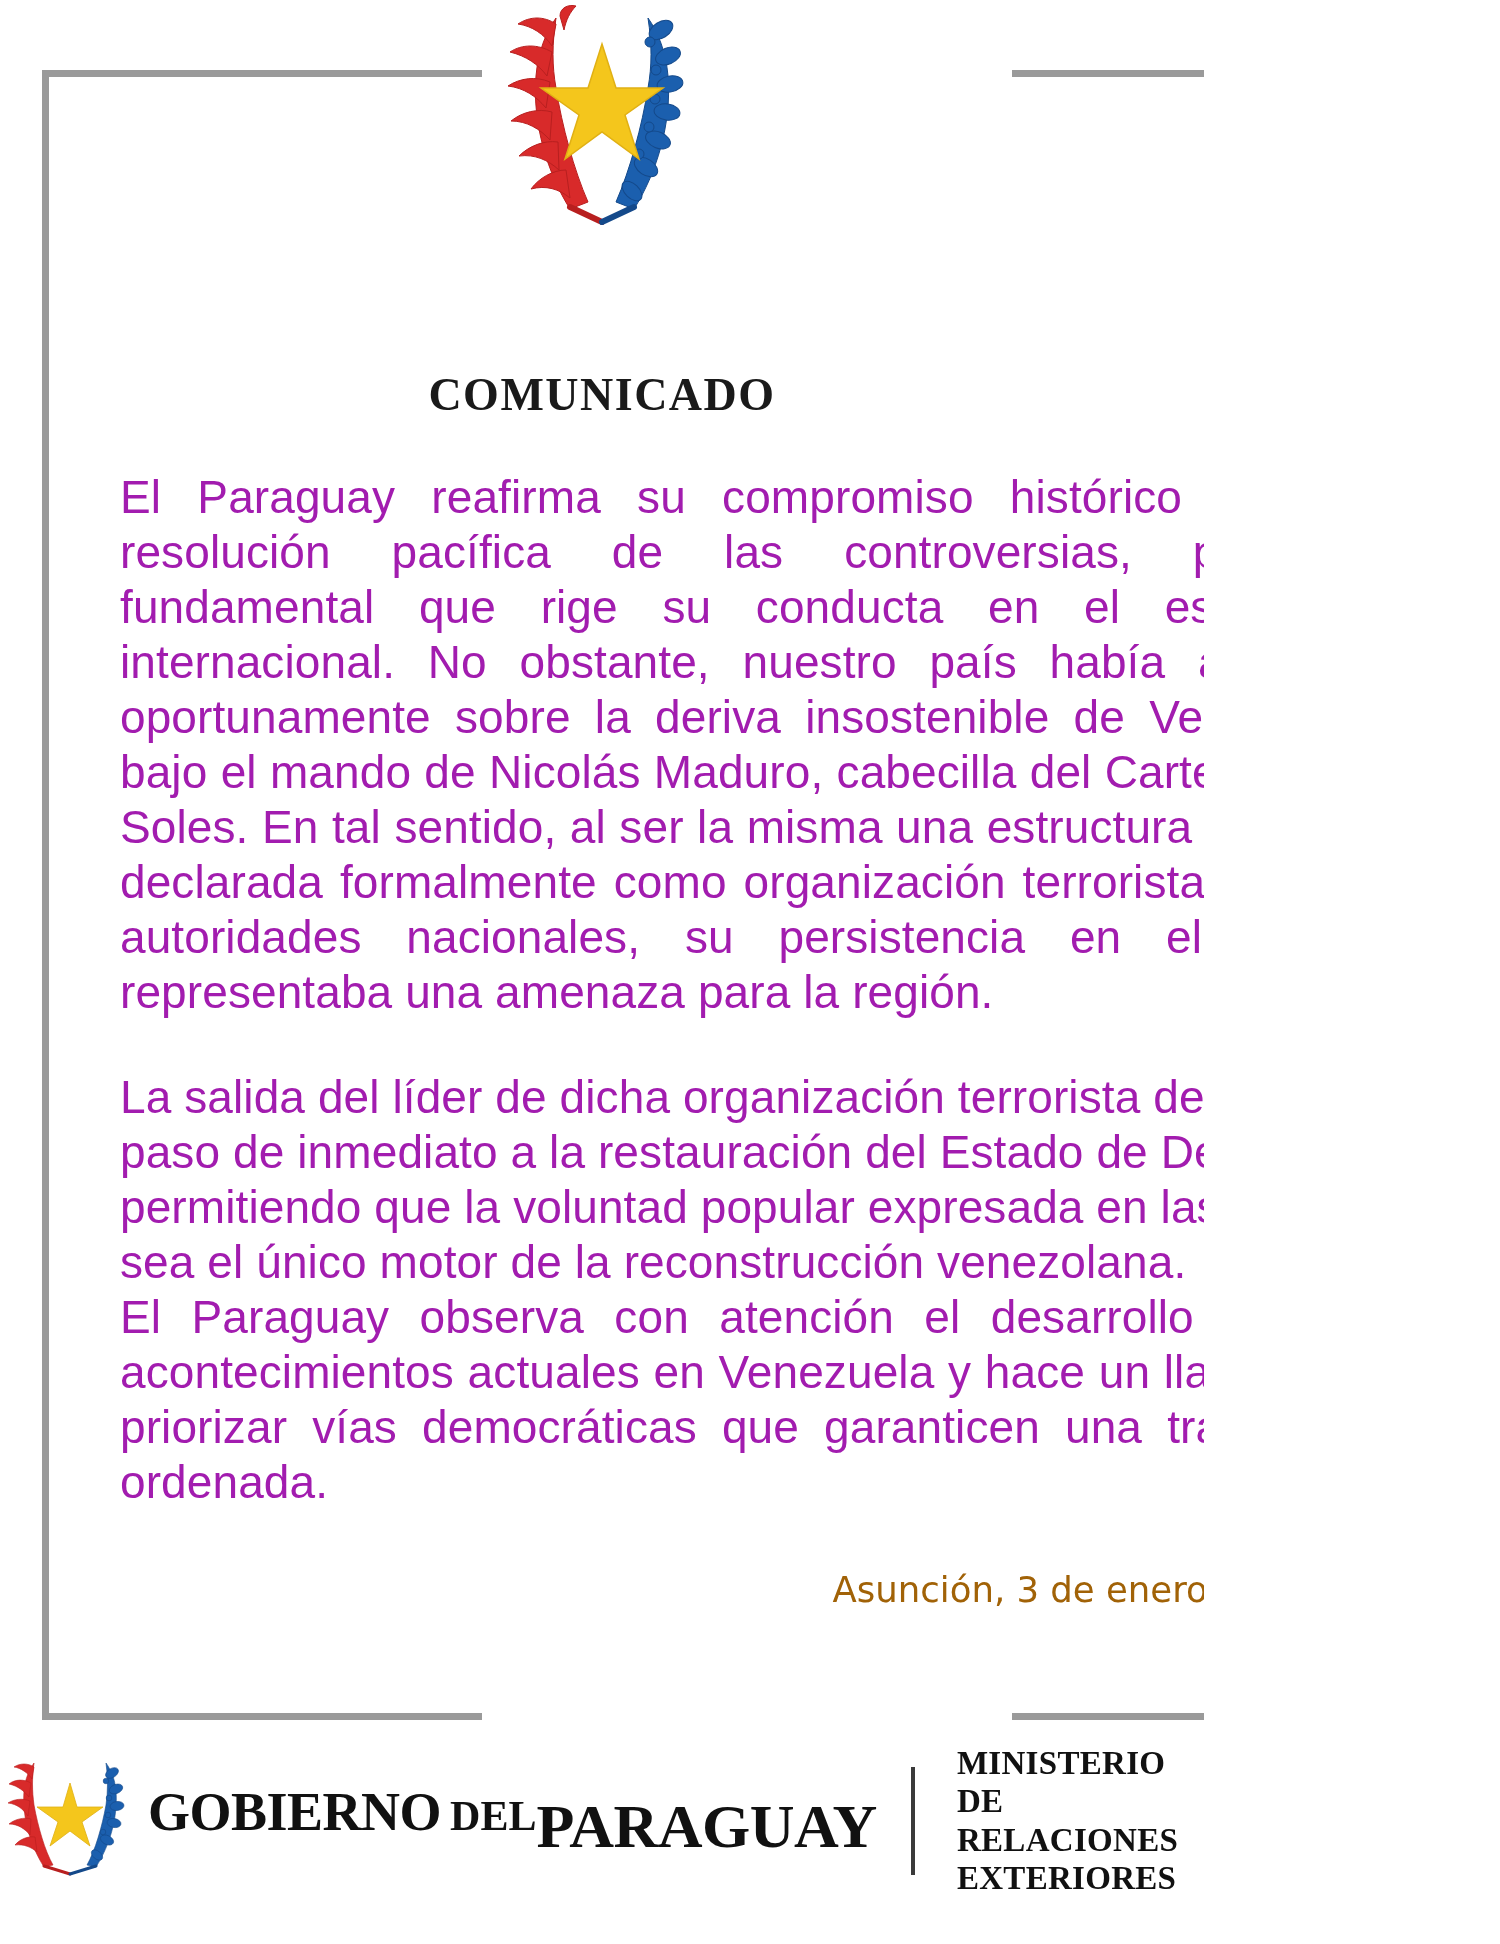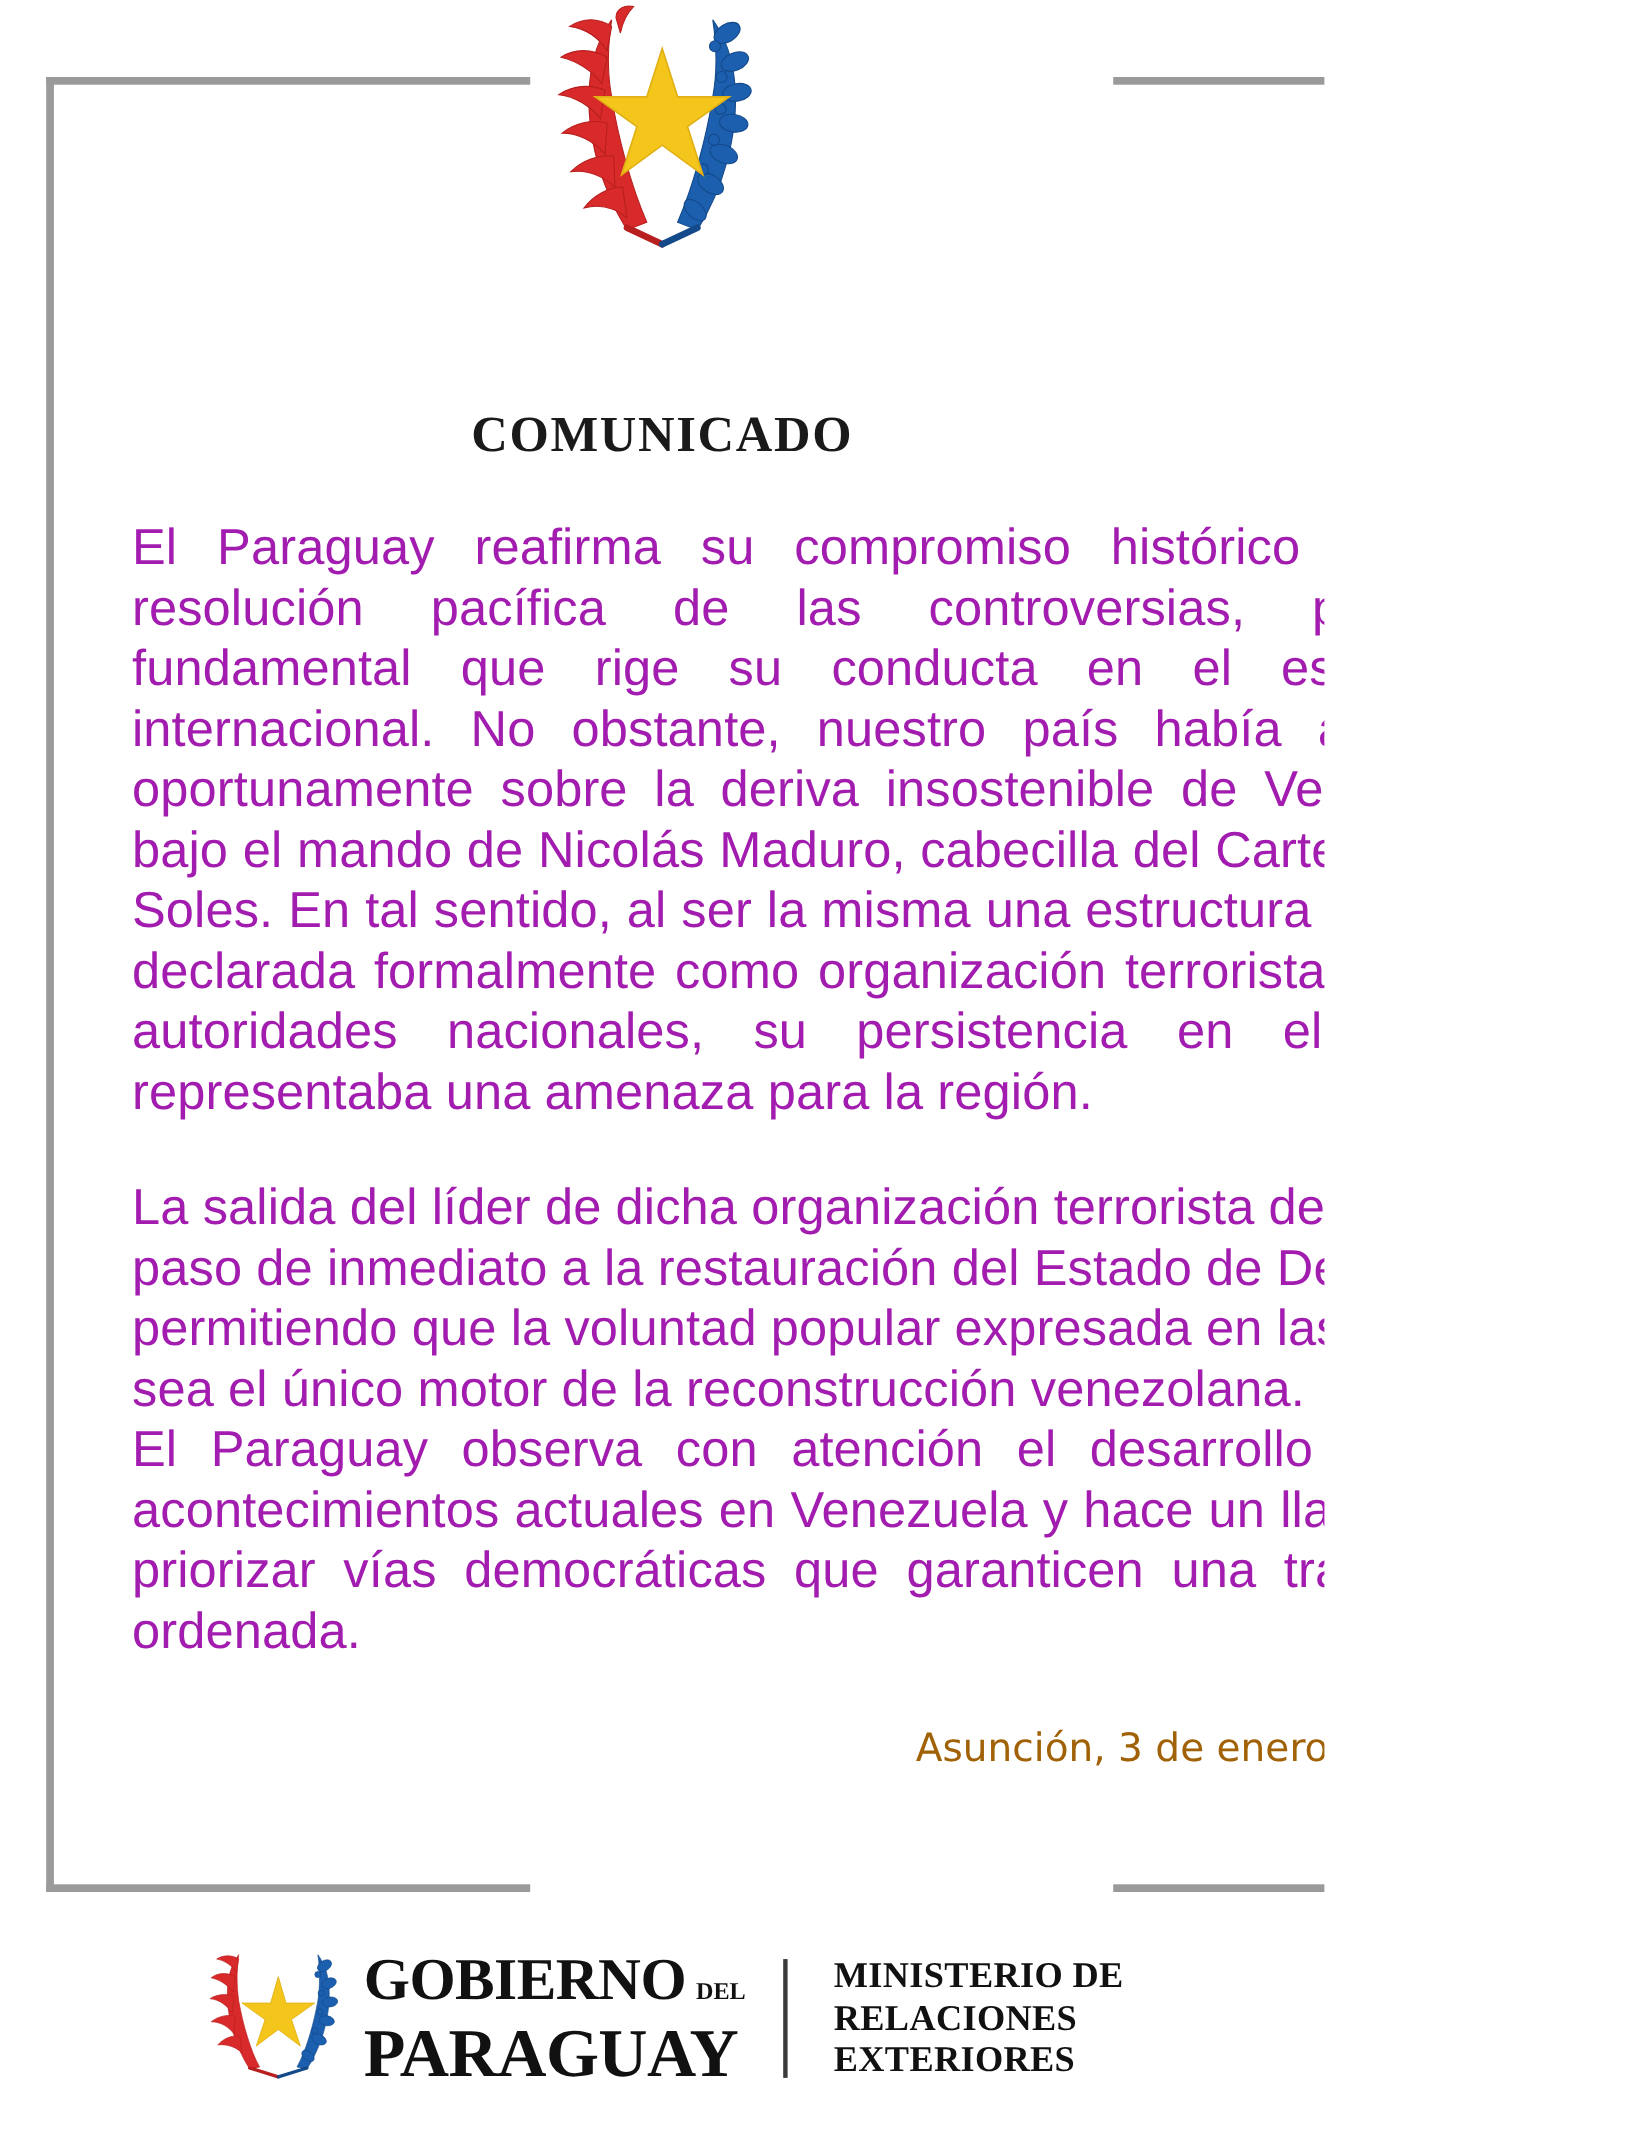--- a/index.html
+++ b/index.html
@@ -102,38 +102,38 @@
   }
   .footer-emblem {
     width: 140px;
     height: 120px;
     flex: 0 0 auto;
   }
   .footer-emblem svg { display: block; width: 100%; height: 100%; }
 
   .gob-block {
     display: flex;
-    flex-direction: column;
+    flex-direction: row;
     justify-content: center;
     margin-left: 8px;
     font-family: "Liberation Serif", "DejaVu Serif", serif;
     color: #111111;
   }
   .gob-line1 {
     display: flex;
     align-items: baseline;
     line-height: 1.0;
   }
   .gob-word-main {
     font-size: 54px;
     font-weight: bold;
     letter-spacing: -0.5px;
   }
   .gob-word-del {
-    font-size: 22px;
+    font-size: 42px;
     font-weight: bold;
     margin-left: 9px;
     letter-spacing: 0px;
   }
   .gob-line2 {
     font-size: 62px;
     font-weight: bold;
     line-height: 1.0;
     letter-spacing: -0.5px;
     margin-top: 10px;

